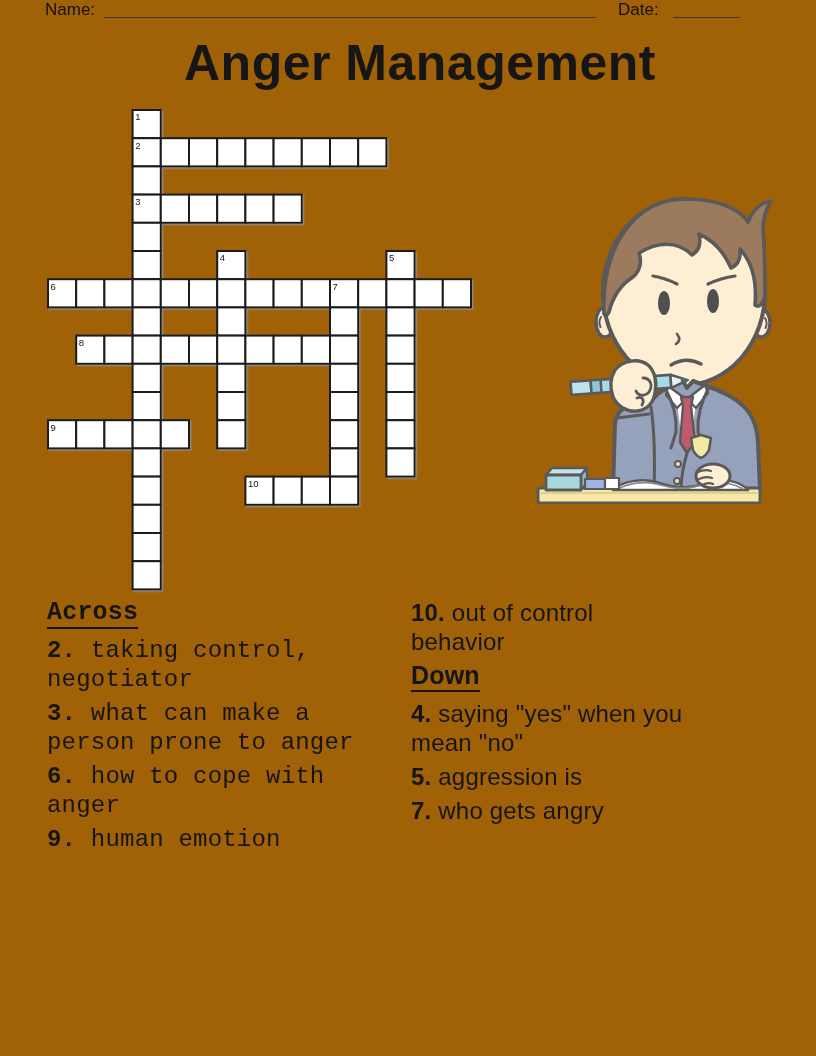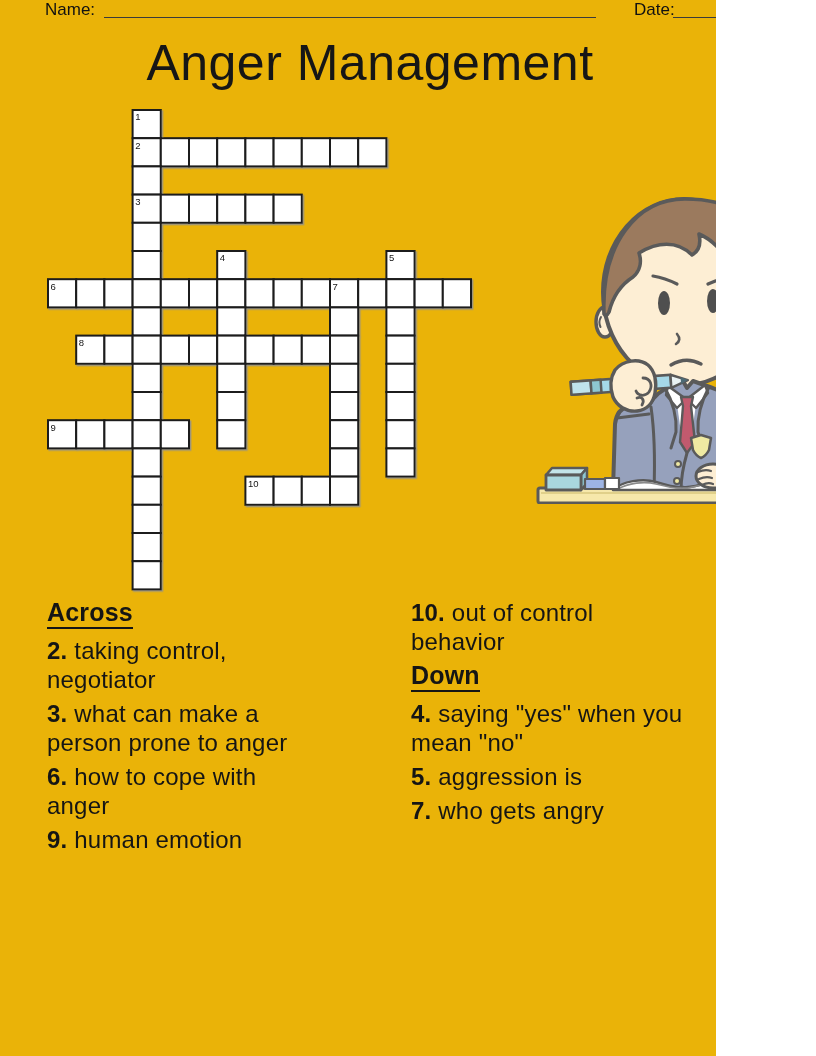--- a/index.html
+++ b/index.html
@@ -1,38 +1,38 @@
 <!DOCTYPE html>
 <html style="--grid_line: #1c1c1c; --outline: #5a5a5a; --skin: #fdeed4; --hair: #9b7a5e; --blazer: #96a1bc; --tie: #c25a6e; --badge: #efe9a2; --desk: #f6e8ab; --eraser: #a9d7de; --eraser_top: #c3e4e9; --eraser_side: #8ec6d1; --chalk: #9db4e4; --pencil: #a5d8e8; --pencil_cap: #bfe3ec; --pencil_point: #4d6a74;"><head>
 <meta charset="utf-8">
 <style>
   html,body{margin:0;padding:0;background:#fff;}
   .page{
-    position:relative;width:716px;height:1056px;background:#eab308;overflow:hidden;
+    position:relative;width:816px;height:1056px;background:#a16207;overflow:hidden;
     font-family:"Liberation Sans","DejaVu Sans",sans-serif;color:#151515;
   }
   
   .hdr-label{position:absolute;top:0px;font-size:17px;color:#111;}
   .name-label{left:45px;}
-  .date-label{left:634px;}
+  .date-label{left:618px;}
   .fill-line{position:absolute;top:0px;height:17px;border-bottom:1.6px solid #3a3a3a;}
   .name-line{left:104px;width:492px;}
   .date-line{left:673px;width:67px;}
   
   .title{
     position:absolute;top:38px;left:0;right:0;text-align:center;
-    font-size:50px;letter-spacing:.5px;font-weight:normal;color:#161616;line-height:1;padding-left:24px;
+    font-size:50px;letter-spacing:.5px;font-weight:bold;color:#161616;line-height:1;padding-left:24px;
   }
   
   .grid-wrap{position:absolute;left:46px;top:108px;width:432px;height:486px;}
   .cw-cell{fill:#ffffff;stroke:var(--grid_line);stroke-width:2;}
   .cw-num{font-family:"Liberation Sans","DejaVu Sans",sans-serif;font-size:9.5px;fill:#141414;}
   
   .clue-col{position:absolute;top:598px;font-size:24px;letter-spacing:.2px;line-height:29px;}
-  .col-left{left:47px;width:350px;}
+  .col-left{left:47px;width:350px;font-family:Liberation Mono, monospace;}
   .col-right{left:411px;width:370px;}
   .clues-header-wrap{margin:0 0 7px 0;}
   .clues-header{
     display:inline-block;font-weight:bold;font-size:25px;
     border-bottom:2.6px solid #151515;padding-bottom:1px;line-height:27px;
   }
   .clue{margin:0 0 5px 0;}
   .clue b{font-weight:bold;margin-right:0;}
   .ctext{white-space:pre-line;}
   

